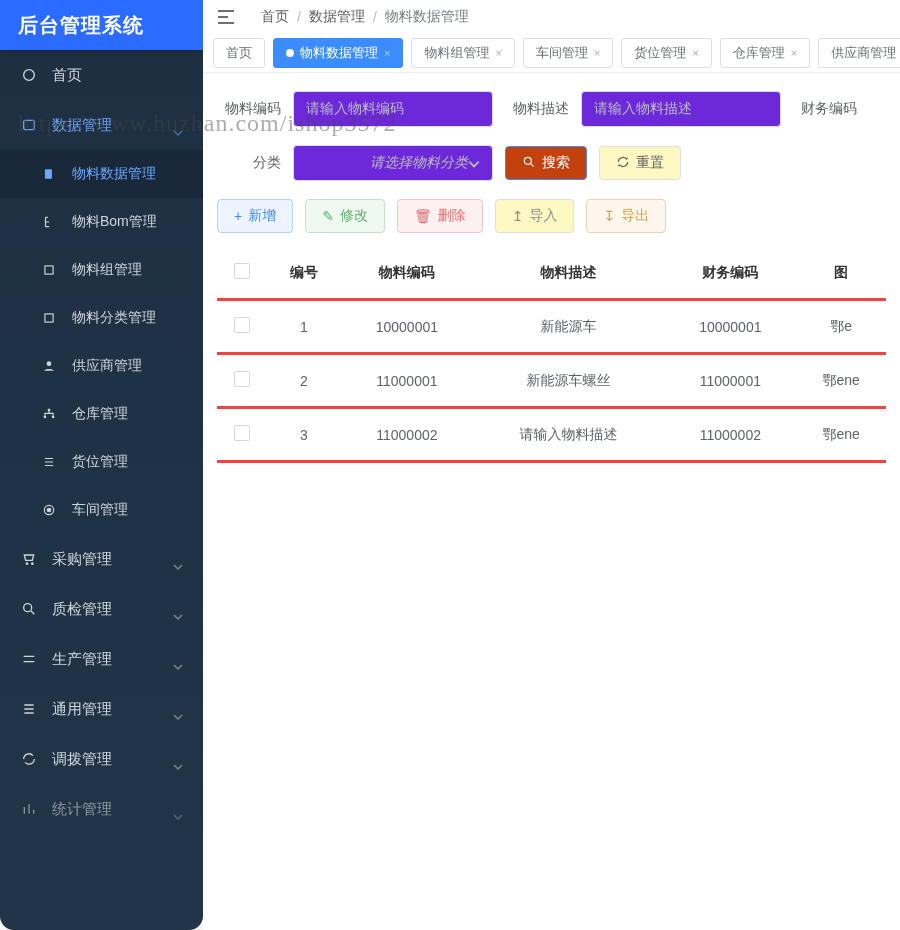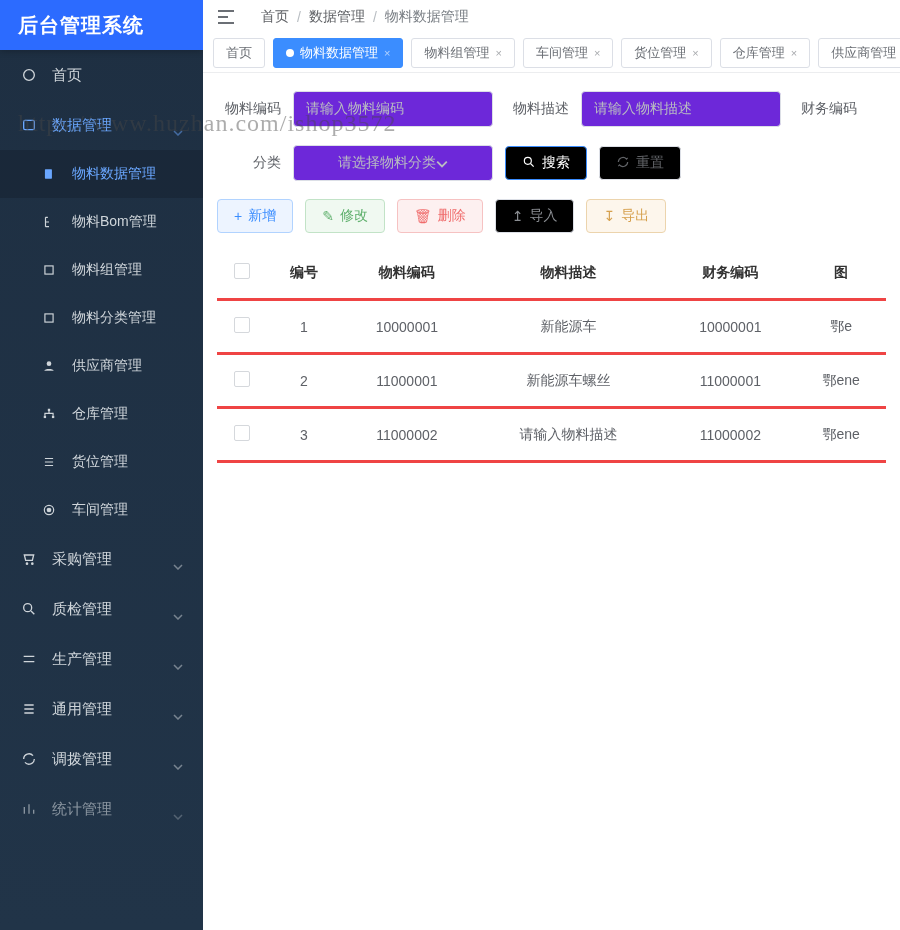--- a/index.html
+++ b/index.html
@@ -7,20 +7,21 @@
   font-family: -apple-system, "Microsoft YaHei", "PingFang SC", sans-serif;
   font-size: 14px; color: #606266; background: #f7f6f6;
   width: 900px; height: 930px; overflow: hidden; position: relative;
 }
 .app { display: flex; height: 100%; }
 .sidebar {
   width: 203px; background: #1a2b3c;
   background: linear-gradient(180deg, #1e2f42 0%, #213448 100%);
   display: flex; flex-direction: column; color: #bfc5cc;
   flex-shrink: 0;
+  border-radius: 14px;
 }
 .logo {
   height: 50px; padding: 8px 18px; display: flex; align-items: center;
   background: #2c6bff; color: #fff; font-size: 20px; font-weight: 700;
   letter-spacing: 1px; margin: 0; box-shadow: 0 2px 6px rgba(0,0,0,.2);
 }
 .nav { list-style: none; flex: 1; overflow-y: auto; }
 .nav-item, .nav-sub-item {
   display: flex; align-items: center; padding: 0 20px;
   height: 50px; cursor: pointer; color: #cfd5da; font-size: 15px;
@@ -66,27 +67,27 @@
 .filter-row {
   display: flex; align-items: center; gap: 12px; margin-bottom: 18px; flex-wrap: nowrap;
 }
 .filter-label { width: 64px; text-align: right; color: #5e6167; font-size: 14px; flex-shrink: 0; }
 .input, .select {
   height: 36px; border: 1px solid #dcdfe6; border-radius: 4px;
   padding: 0 12px; color: #b9bcc1; background: #6d28d9; display: flex;
   align-items: center; font-size: 14px; min-width: 0;
 }
 .input { width: 200px; }
-.select { width: 200px; justify-content: center; cursor: pointer; }
+.select { width: 200px; justify-content: flex-end; cursor: pointer; font-style: italic; }
 .btn {
   height: 34px; padding: 0 16px; border-radius: 4px; border: 1px solid #dcdfe6;
   display: inline-flex; align-items: center; gap: 6px; cursor: pointer;
-  background: #000000; color: #606266; font-size: 14px;
-}
-.btn.primary { background: #000000; border-color: #3b8dff; color: #fff; text-align: center; }
+  background: #fef9c3; color: #606266; font-size: 14px;
+}
+.btn.primary { background: #c2410c; border-color: #3b8dff; color: #fff; text-align: center; }
 .btn.plus { color: #3b8dff; border-color: #b1d3ff; background: #edf4ff; }
 .btn.green { color: #5daf6b; border-color: #c2e3c7; background: #f0f9f1; }
 .btn.red { color: #f06c6c; border-color: #f6c2c2; background: #fdf0f0; }
 .btn.plain { color: #8b8e93; }
 .btn.warn { color: #d6a04d; border-color: #ecd4ad; background: #fdf6ec; }
 .action-row { display: flex; gap: 12px; margin-bottom: 14px; }
 
 .table { width: 100%; border-collapse: collapse; }
 .table th, .table td {
   text-align: center; padding: 16px 8px; font-size: 14px; color: #5e6167;

